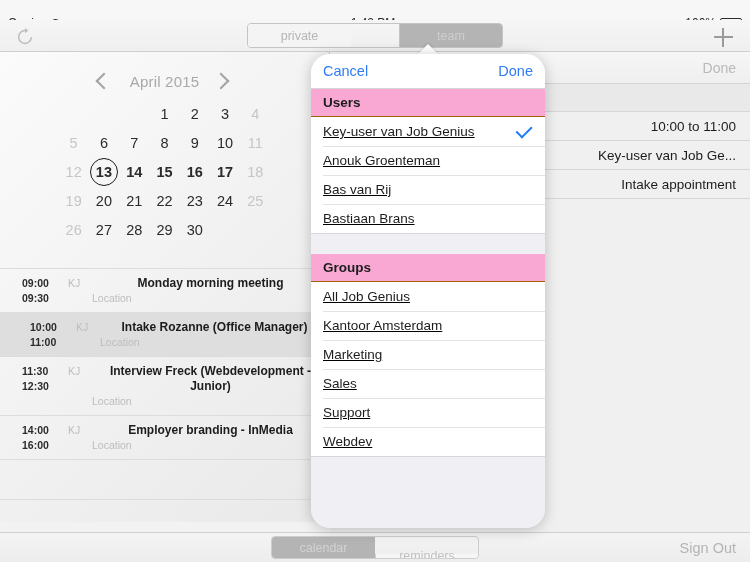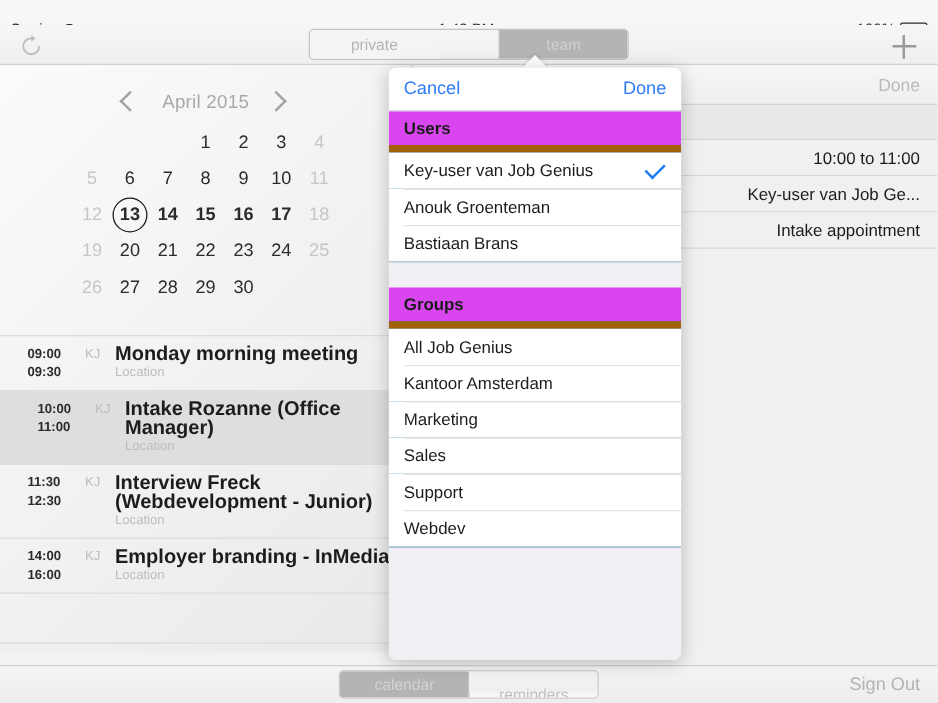--- a/index.html
+++ b/index.html
@@ -107,21 +107,21 @@
     display:flex; align-items:flex-start;
     padding:7px 0 6px 22px; min-height:40px;
     border-bottom:1px solid #dcdcdc;
     background:transparent;
   }
   .ev-row.sel{ background:#dedede;padding-left:30px; }
   .ev-times{ width:42px; flex:0 0 42px; }
   .ev-times div{ font-size:10.5px; font-weight:bold; color:#2b2b2b; line-height:15px; }
   .ev-init{ flex:0 0 28px; font-size:10.5px; color:#bdbdbd; line-height:15px; padding-left:4px;}
   .ev-body{ flex:1; }
-  .ev-title{ font-size:16px; font-weight:bold; color:#1c1c1c; line-height:15px; }
+  .ev-title{ font-size:12px; font-weight:bold; color:#1c1c1c; line-height:15px;text-align:center; }
   .ev-loc{ font-size:10.5px; color:#bdbdbd; line-height:15px; }
   .ev-blank{ height:40px; border-bottom:1px solid #dcdcdc; }
 
   
   .rightpane{
     position:absolute; left:330px; top:52px; right:0; bottom:30px;
     background:#f0f0f0;
   }
   .det-head{
     height:32px; display:flex; align-items:center; justify-content:space-between;
@@ -157,37 +157,37 @@
   
   .pop-wrap{ position:absolute; left:311px; top:44px; width:234px; z-index:40; }
   .pop-arrow{
     position:absolute; left:106px; top:0; width:0; height:0;
     border-left:11px solid transparent; border-right:11px solid transparent;
     border-bottom:11px solid #ffffff;
     filter:drop-shadow(0 -1px 1px rgba(0,0,0,.10));
   }
   .popover{
     position:absolute; top:10px; left:0; width:234px; height:474px;
-    background:#efeff4; border-radius:6px;
+    background:#efeff4; border-radius:19px;
     box-shadow:0 2px 14px rgba(0,0,0,.22);
     overflow:hidden; display:flex; flex-direction:column;
   }
   .pop-head{
     height:35px; flex:0 0 35px; background:#fff;
     display:flex; align-items:center; justify-content:space-between;
     padding:0 12px; border-bottom:1px solid #d7d7d9;
   }
   .pop-head span{ font-size:14.5px; color:#2f7cf6; }
   .pop-body{ flex:1; overflow:hidden; background:#efeff4; }
   .sec-head{
     height:27px; display:flex; align-items:center; padding:0 12px;
     font-size:13.5px; font-weight:bold; color:#1c1c1c;
-    background:#d946ef;
-  }
-  .sec-list{ background:#0369a1; border-top:6px solid #a16207; border-bottom:1px solid #d7d7d9; }
+    background:#f9a8d4;
+  }
+  .sec-list{ background:#000000; border-top:1px solid #a16207; border-bottom:1px solid #d7d7d9;text-decoration:underline; }
   .pop-item{
     height:29px; display:flex; align-items:center; justify-content:space-between;
     padding:0 12px; font-size:13.5px; color:#1c1c1c; background:#fff;
     position:relative;
   }
   .pop-item + .pop-item::before{
     content:""; position:absolute; left:12px; right:0; top:0; height:1px; background:#e2e2e4;
   }
   .chk{ width:15px; height:9px; border-left:2.4px solid #1d7cf2; border-bottom:2.4px solid #1d7cf2;
     transform:rotate(-45deg) translateY(-2px); }
@@ -365,20 +365,23 @@
       <div class="sec-head">Users</div>
       <div class="sec-list">
         <div class="pop-item">
           <span>Key-user van Job Genius</span>
           <span class="chk"></span>
         </div>
         <div class="pop-item">
           <span>Anouk Groenteman</span>
         </div>
         <div class="pop-item">
+          <span>Bas van Rij</span>
+        </div>
+        <div class="pop-item">
           <span>Bastiaan Brans</span>
         </div>
       </div>
 
       <div class="gap"></div>
 
       <div class="sec-head">Groups</div>
       <div class="sec-list">
         <div class="pop-item">
           <span>All Job Genius</span>

